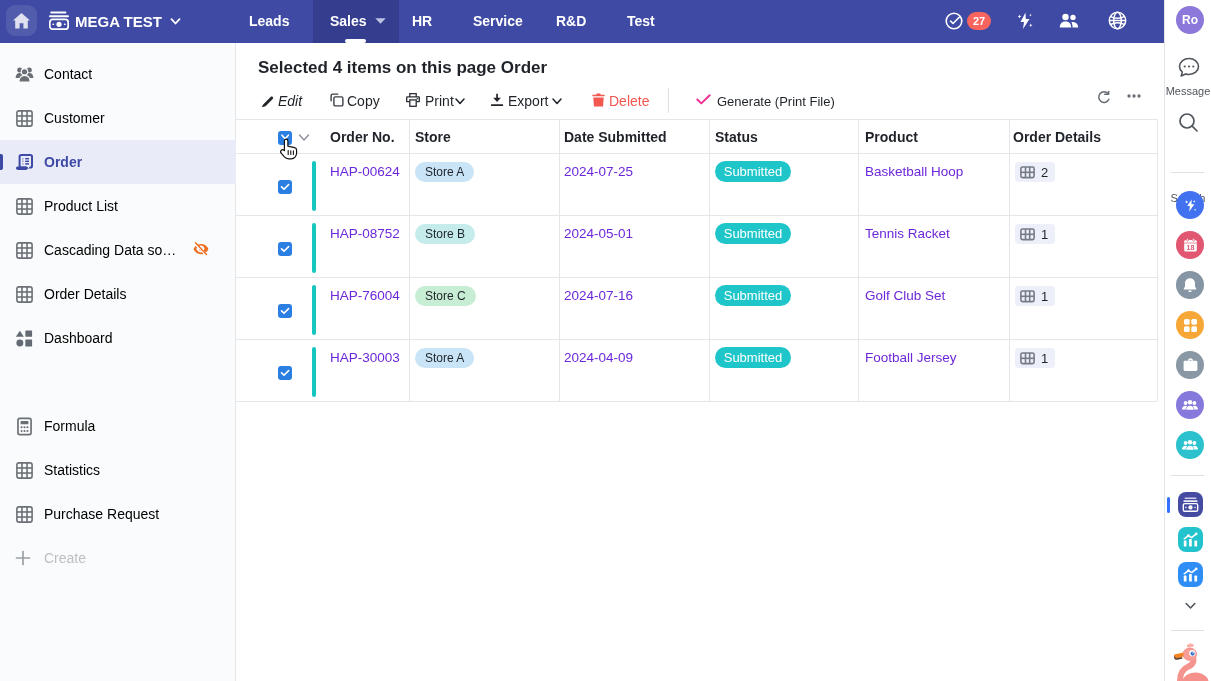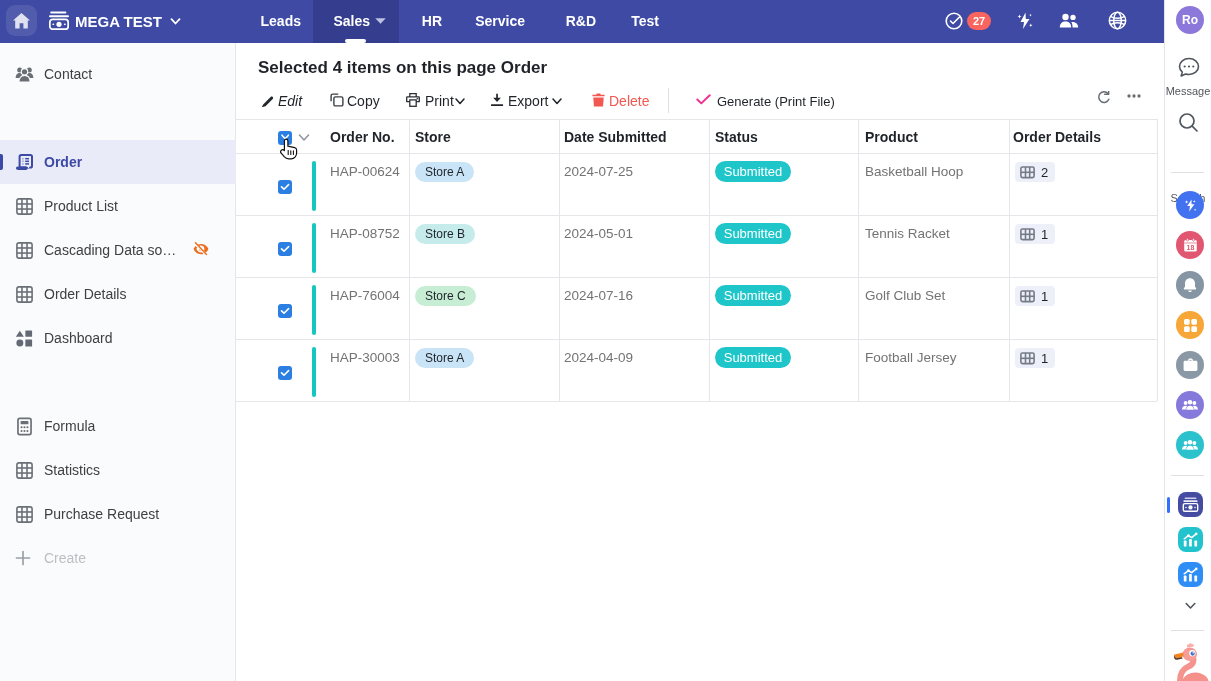--- a/index.html
+++ b/index.html
@@ -5,28 +5,28 @@
 * { margin:0; padding:0; box-sizing:border-box; }
 html,body { width:1211px; height:681px; overflow:hidden; }
 body { font-family:"Liberation Sans", sans-serif; color:#1f2329; background:#fff; position:relative; }
 .abs { position:absolute; }
 
 
 #topbar { position:absolute; left:0; top:0; width:1164px; height:43px; background:#3e4aa3; z-index:5; }
 #homebtn { position:absolute; left:6px; top:5px; width:31px; height:31px; border-radius:9px; background:rgba(255,255,255,0.1); display:flex; align-items:center; justify-content:center; }
 #logo { position:absolute; left:49px; top:11px; }
 #megatitle { position:absolute; left:75px; top:13px; font-size:15px; font-weight:bold; color:#fff; letter-spacing:0px; }
-.tab { position:absolute; top:0; height:30px; line-height:43px; color:#fff; font-size:14px; font-weight:bold; text-align:right; }
+.tab { position:absolute; top:0; height:30px; line-height:43px; color:#fff; font-size:14px; font-weight:bold; text-align:left; }
 #salestab { position:absolute; left:313px; top:0; width:86px; height:43px; background:#353e8e; }
 #salesunderline { position:absolute; left:345px; top:39px; width:21px; height:4px; border-radius:2px; background:#fff; }
 
 
 #leftnav { position:absolute; left:0; top:43px; width:236px; height:638px; background:#fafbfc; border-right:1px solid #e5e6e8; }
 .navitem { position:absolute; left:0; width:236px; height:44px; }
-.navitem .ntext { position:absolute; left:44px; top:14px; font-size:14px; color:#404040; }
+.navitem .ntext { position:absolute; left:44px; top:14px; font-size:14px; color:#000000; }
 .navitem .nicon { position:absolute; left:15px; top:13px; width:19px; height:19px; }
 #nav-order { background:#e9ebf9; }
 #nav-order .ntext { color:#3c49a5; font-weight:bold; }
 #nav-order .indic { position:absolute; left:0; top:14px; width:3px; height:16px; background:#3c49a5; border-radius:0 2px 2px 0; }
 .create-text { color:#bbbfc4 !important; }
 
 
 #rail { position:absolute; left:1164px; top:0; width:47px; height:681px; background:#fff; border-left:1px solid #e3e4e6; }
 #avatar { position:absolute; left:11px; top:6px; width:28px; height:28px; border-radius:50%; background:#8c77db; color:#fff; font-size:12px; font-weight:bold; display:flex; align-items:center; justify-content:center; }
 .raillabel { position:absolute; left:0px; width:46px; text-align:center; font-size:11px; color:#51565d; }
@@ -37,21 +37,21 @@
 
 #main { position:absolute; left:236px; top:42px; width:928px; height:639px; background:#fff; }
 #heading { position:absolute; left:22px; top:16px; font-size:17px; font-weight:bold; color:#1f2329; }
 .tbtn { position:absolute; top:51px; height:20px; font-size:14px; color:#1f2329; }
 .tico { position:absolute; top:51px; }
 
 
 .hline { position:absolute; left:0; height:1px; background:#e5e6ea; width:921px; }
 .vline { position:absolute; top:77px; width:1px; height:282px; background:#e5e6ea; }
 .hcell { position:absolute; top:87px; font-size:14px; font-weight:bold; color:#1f2329; }
-.cell { position:absolute; font-size:13.5px; color:#737373;text-align:center; }
+.cell { position:absolute; font-size:13.5px; color:#6d28d9;text-align:center; }
 .cbx { position:absolute; left:42px; width:14px; height:14px; background:#2b7fe3; border-radius:3px; }
 .accent { position:absolute; left:76px; width:4px; height:50px; border-radius:2px; background:#16c7c0; }
 .storepill { position:absolute; left:179px; height:20px; border-radius:10px; font-size:12px; color:#1f2329; line-height:20px; padding:0 10px; }
 .statuspill { position:absolute; left:479px; width:76px; height:21px; border-radius:11px; background:#1ec6c9; color:#fff; font-size:13px; line-height:21px; text-align:center; }
 .chip { position:absolute; left:779px; width:40px; height:20px; border-radius:4px; background:#edeff9; }
 .chipnum { position:absolute; left:26px; top:3px; font-size:13px; color:#1f2329; }
 </style>
 </head>
 <body>
 
@@ -118,20 +118,32 @@
         <g fill="#6a6f75">
           <circle cx="4.7" cy="4.6" r="2.5"></circle>
           <path d="M0.6 12.6 C0.6 9.5 2.3 7.6 4.7 7.6 C5.6 7.6 6.4 7.9 7 8.4 L7 12.6 Z"></path>
           <circle cx="14.3" cy="4.6" r="2.5"></circle>
           <path d="M18.4 12.6 C18.4 9.5 16.7 7.6 14.3 7.6 C13.4 7.6 12.6 7.9 12 8.4 L12 12.6 L18.4 12.6 Z"></path>
           <circle cx="9.5" cy="6.3" r="3.2" stroke="#fafbfc" stroke-width="1.1"></circle>
           <path d="M3.9 16.6 C3.9 12.3 6.3 9.9 9.5 9.9 C12.7 9.9 15.1 12.3 15.1 16.6 Z" stroke="#fafbfc" stroke-width="1.1"></path>
         </g>
       </svg>
     <span class="ntext">Contact</span>
+  </div>
+  <div class="navitem" style="top:53px;">
+    <svg class="nicon" viewBox="0 0 18 18">
+        <g stroke="#6b7076" stroke-width="1.5" fill="none">
+          <rect x="1.8" y="1.8" width="14.4" height="14.4" rx="2"></rect>
+          <line x1="1.8" y1="6.6" x2="16.2" y2="6.6"></line>
+          <line x1="1.8" y1="11.4" x2="16.2" y2="11.4"></line>
+          <line x1="6.6" y1="1.8" x2="6.6" y2="16.2"></line>
+          <line x1="11.4" y1="1.8" x2="11.4" y2="16.2"></line>
+        </g>
+      </svg>
+    <span class="ntext">Customer</span>
   </div>
   <div class="navitem" id="nav-order" style="top:97px;">
     <div class="indic"></div>
     <svg class="nicon" viewBox="0 0 19 19">
         <g fill="none" stroke="#3c49a5">
           <rect x="4.6" y="2" width="12.4" height="12.6" rx="1.6" stroke-width="2"></rect>
           <g stroke-width="1.5">
             <line x1="7.6" y1="5.7" x2="8.3" y2="5.7"></line>
             <line x1="10.2" y1="5.7" x2="14" y2="5.7"></line>
             <line x1="7.6" y1="8.3" x2="8.3" y2="8.3"></line>

